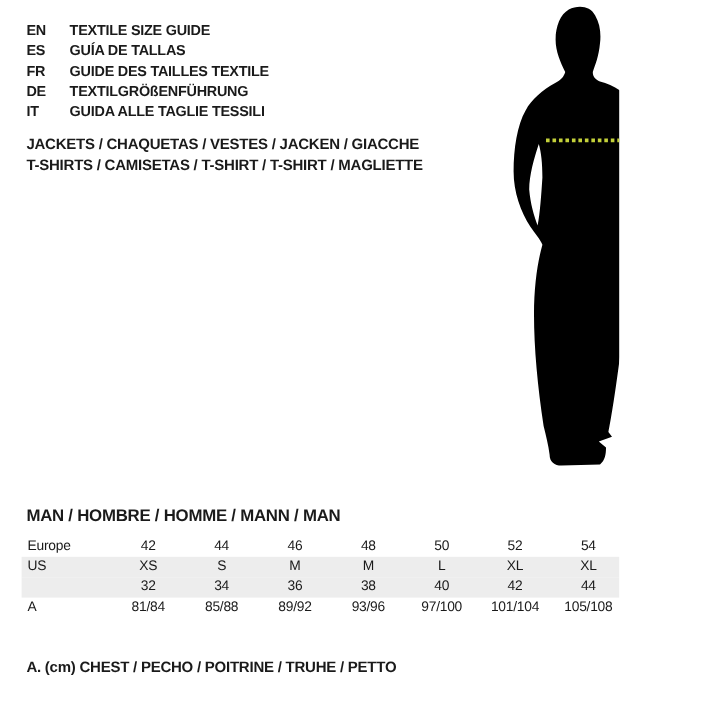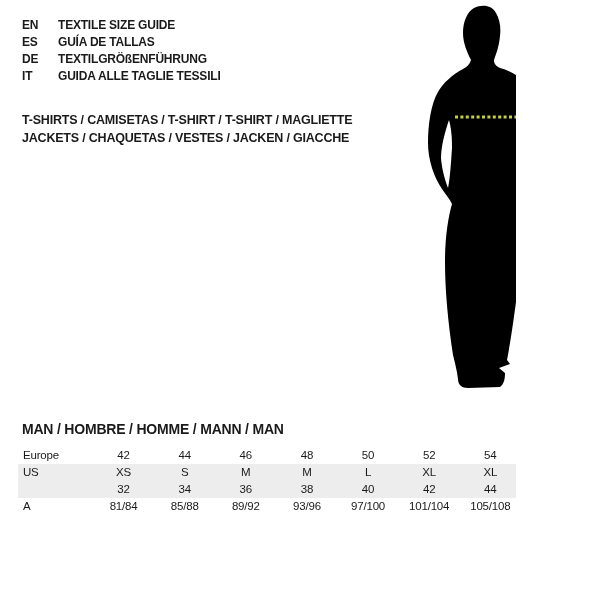--- a/index.html
+++ b/index.html
@@ -38,32 +38,36 @@
   <div id="lang-block">
     <div class="lang-row">
       <span class="lang-code">EN</span>
       <span class="lang-label">TEXTILE SIZE GUIDE</span>
     </div>
     <div class="lang-row">
       <span class="lang-code">ES</span>
       <span class="lang-label">GUÍA DE TALLAS</span>
     </div>
     <div class="lang-row">
+      <span class="lang-code">FR</span>
+      <span class="lang-label">GUIDE DES TAILLES TEXTILE</span>
+    </div>
+    <div class="lang-row">
       <span class="lang-code">DE</span>
       <span class="lang-label">TEXTILGRÖßENFÜHRUNG</span>
     </div>
     <div class="lang-row">
       <span class="lang-code">IT</span>
       <span class="lang-label">GUIDA ALLE TAGLIE TESSILI</span>
     </div>
   </div>
 
   <div id="category-block">
+    <div class="category-line">JACKETS / CHAQUETAS / VESTES / JACKEN / GIACCHE</div>
     <div class="category-line">T-SHIRTS / CAMISETAS / T-SHIRT / T-SHIRT / MAGLIETTE</div>
-    <div class="category-line">JACKETS / CHAQUETAS / VESTES / JACKEN / GIACCHE</div>
   </div>
 
   <div id="figure-wrap">
     <svg width="200" height="400" viewBox="0 0 200 400">
 
       <path fill="var(--silhouette,#000)" d="
         M 74,8
         C 82,4 92,5 96,13
         C 100,20 101,28 100,36
         C 99,47 96,54 94,60
@@ -160,14 +164,15 @@
       <div class="tcell">85/88</div>
       <div class="tcell">89/92</div>
       <div class="tcell">93/96</div>
       <div class="tcell">97/100</div>
       <div class="tcell">101/104</div>
       <div class="tcell">105/108</div>
       <div class="tcell">109/112</div>
     </div>
   </div>
 
+  <div id="footnote">A. (cm) CHEST / PECHO / POITRINE / TRUHE / PETTO</div>
 
 </div>
 
 </body></html>

